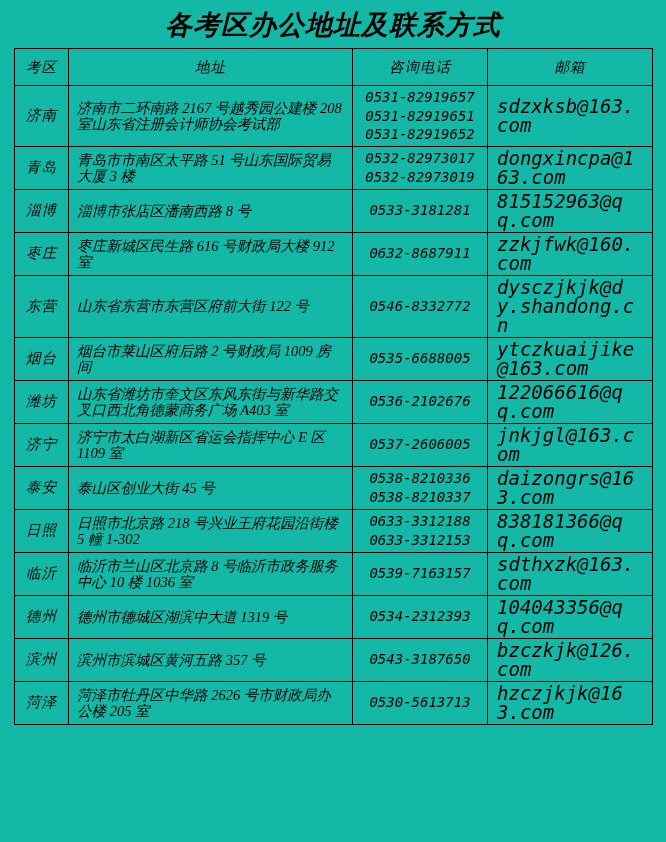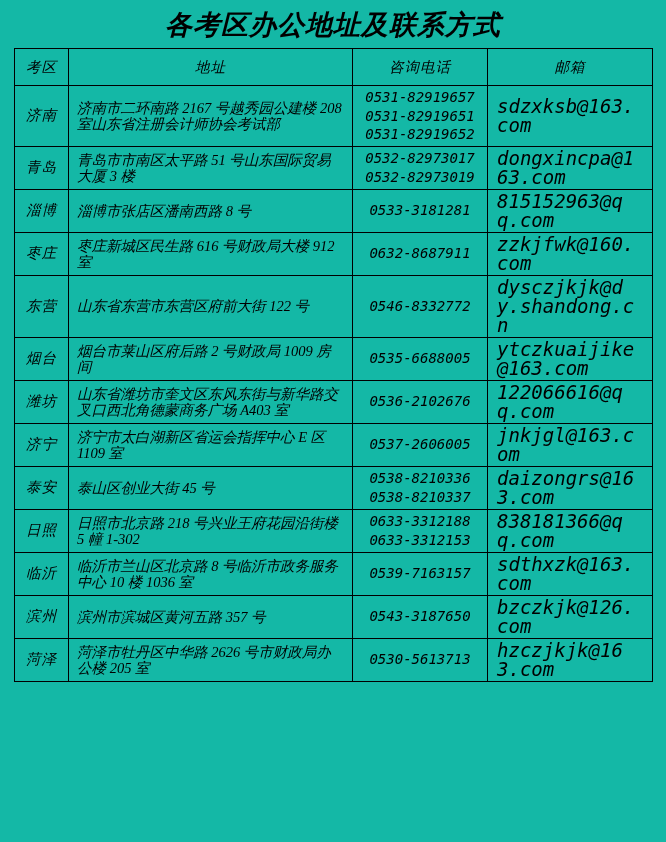--- a/index.html
+++ b/index.html
@@ -168,20 +168,26 @@
 0633-3312153</td>
       <td class="cell-email">838181366@qq.com</td>
     </tr>
         <tr>
       <td class="cell-district">临沂</td>
       <td class="cell-address">临沂市兰山区北京路 8 号临沂市政务服务中心 10 楼 1036 室</td>
       <td class="cell-phone">0539-7163157</td>
       <td class="cell-email">sdthxzk@163.com</td>
     </tr>
         <tr>
+      <td class="cell-district">德州</td>
+      <td class="cell-address">德州市德城区湖滨中大道 1319 号</td>
+      <td class="cell-phone">0534-2312393</td>
+      <td class="cell-email">104043356@qq.com</td>
+    </tr>
+        <tr>
       <td class="cell-district">滨州</td>
       <td class="cell-address">滨州市滨城区黄河五路 357 号</td>
       <td class="cell-phone">0543-3187650</td>
       <td class="cell-email">bzczkjk@126.com</td>
     </tr>
         <tr>
       <td class="cell-district">菏泽</td>
       <td class="cell-address">菏泽市牡丹区中华路 2626 号市财政局办公楼 205 室</td>
       <td class="cell-phone">0530-5613713</td>
       <td class="cell-email">hzczjkjk@163.com</td>

